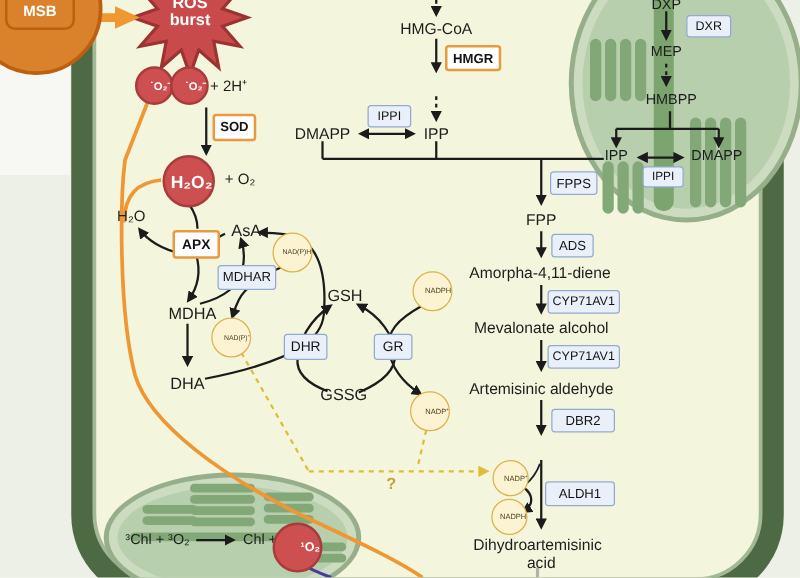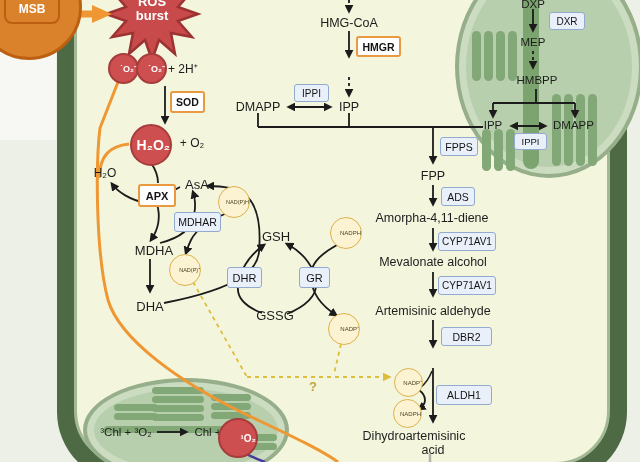--- a/index.html
+++ b/index.html
@@ -237,21 +237,21 @@
     </div>
   <div class="circ yelc" style="left:394px;top:368px;width:27px;height:27px;font-size:6px;">
       <span>NADP⁺</span>
     </div>
   <div class="box bbox" style="left:436px;top:385px;width:54px;height:18px;">
       <span>ALDH1</span>
     </div>
   <div class="circ yelc" style="left:393px;top:399px;width:27px;height:27px;font-size:6px;">
       <span>NADPH</span>
     </div>
-  <div class="lbl" style="left:339px;top:429px;width:150px;font-size:12.5px;">Dihydroartemisinic</div>
+  <div class="lbl" style="left:355px;top:429px;width:150px;font-size:12.5px;">Dihydroartemisinic</div>
   <div class="lbl" style="left:403px;top:443px;width:60px;font-size:12.5px;">acid</div>
 
   <div class="lbl" style="left:94px;top:426px;width:64px;font-size:11.5px;">³Chl + ³O₂</div>
   <div class="lbl" style="left:189px;top:426px;width:38px;font-size:11.5px;">Chl +</div>
   <div class="circ redc" style="left:218px;top:418px;width:36px;height:36px;font-size:10px;border-width:2.5px;">
       <span>¹O₂</span>
     </div>
 </div>
 
 </body></html>

